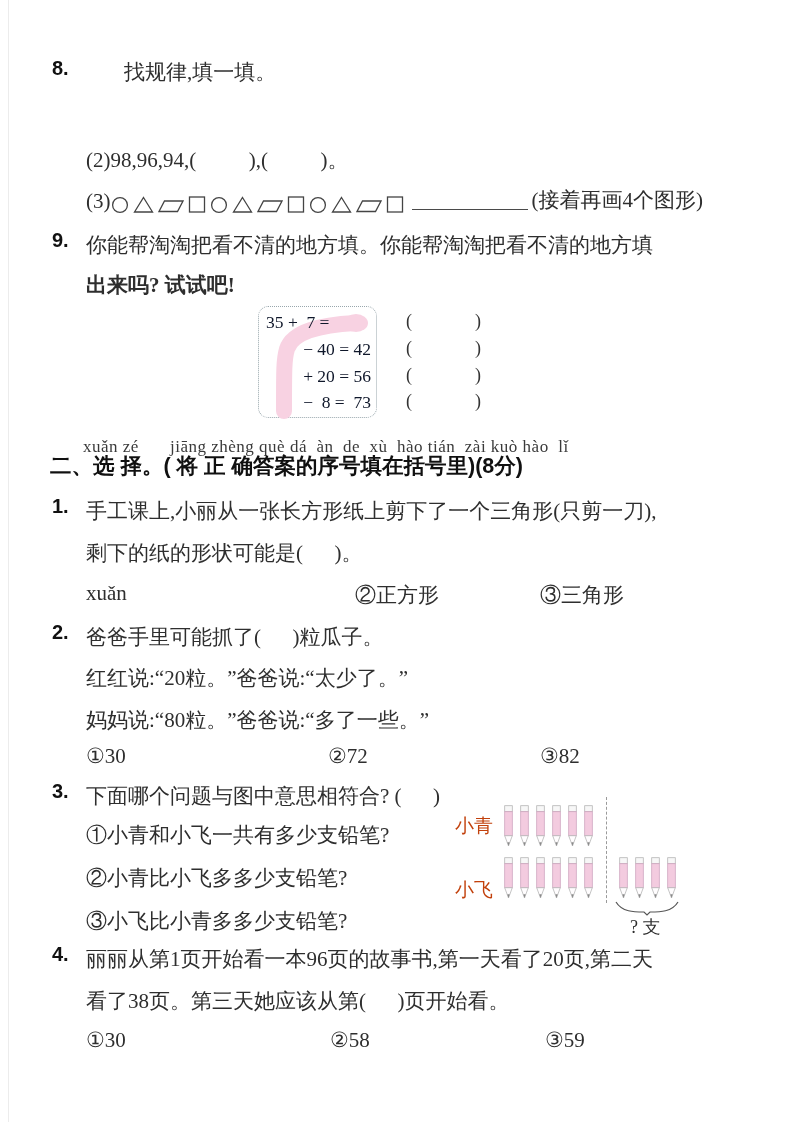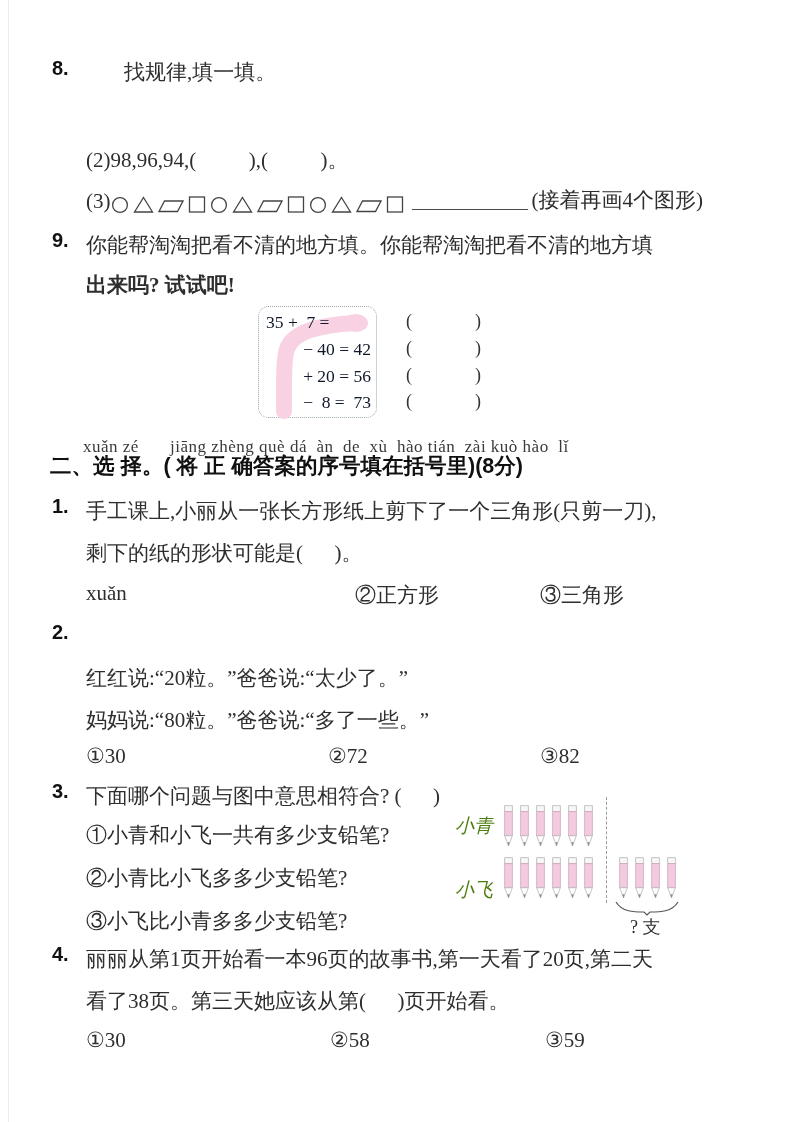--- a/index.html
+++ b/index.html
@@ -26,21 +26,21 @@
   .eq-r4{top:85px;text-align:right;padding-right:5px;box-sizing:border-box;}
   .paren-row{position:absolute;left:406px;width:92px;font-size:18px;color:#333;
              white-space:pre;}
   
   .shape-line{display:flex;align-items:flex-end;}
   .shape{display:inline-block;margin-right:4px;line-height:0;}
   .blank-underline{display:inline-block;width:116px;height:1px;background:#4a4a4a;
                    margin:0 4px 4px 4px;}
   
   .fig{position:absolute;left:455px;top:797px;width:338px;height:140px;}
-  .fig-label{position:absolute;font-size:19px;white-space:pre;color:#4d7c0f;font-style:italic;}
+  .fig-label{position:absolute;font-size:19px;white-space:pre;color:#c2410c;}
   .pencil-row{position:absolute;display:flex;line-height:0;}
   .pencil-row svg{margin-right:5px;}
   .dash-sep{position:absolute;left:151px;top:0;height:106px;width:0;
             border-left:1.5px dashed #9a9a9a;}
   .q-label{position:absolute;font-size:18px;white-space:pre;color:#2e2e2e;}
 </style>
 </head>
 <body>
 
 <div id="page">
@@ -117,20 +117,21 @@
   <span class="abs sec-title" style="left:50px;top:451px;">二、选 择。( 将 正 确答案的序号填在括号里)(8分)</span>
 
   <span class="abs qnum" style="left:52px;top:495px;">1.</span>
   <span class="abs kai" style="left:86px;top:497px;">手工课上,小丽从一张长方形纸上剪下了一个三角形(只剪一刀),</span>
   <span class="abs kai" style="left:86px;top:539px;font-family:Liberation Serif, serif;">剩下的纸的形状可能是(      )。</span>
   <span class="opt" style="left:86px;top:581px;">xuǎn</span>
   <span class="opt" style="left:328px;top:581px;margin-left:27px;">②正方形</span>
   <span class="opt" style="left:540px;top:581px;">③三角形</span>
 
   <span class="abs qnum" style="left:52px;top:621px;">2.</span>
+  <span class="abs kai" style="left:86px;top:623px;">爸爸手里可能抓了(      )粒瓜子。</span>
   <span class="abs kai" style="left:86px;top:664px;">红红说:“20粒。”爸爸说:“太少了。”</span>
   <span class="abs kai" style="left:86px;top:706px;">妈妈说:“80粒。”爸爸说:“多了一些。”</span>
   <span class="opt" style="left:86px;top:744px;">①30</span>
   <span class="opt" style="left:328px;top:744px;">②72</span>
   <span class="opt" style="left:540px;top:744px;">③82</span>
 
   <span class="abs qnum" style="left:52px;top:780px;">3.</span>
   <span class="abs kai" style="left:86px;top:782px;">下面哪个问题与图中意思相符合? (      )</span>
   <span class="opt" style="left:86px;top:821px;">①小青和小飞一共有多少支铅笔?</span>
   <span class="opt" style="left:86px;top:864px;">②小青比小飞多多少支铅笔?</span>

